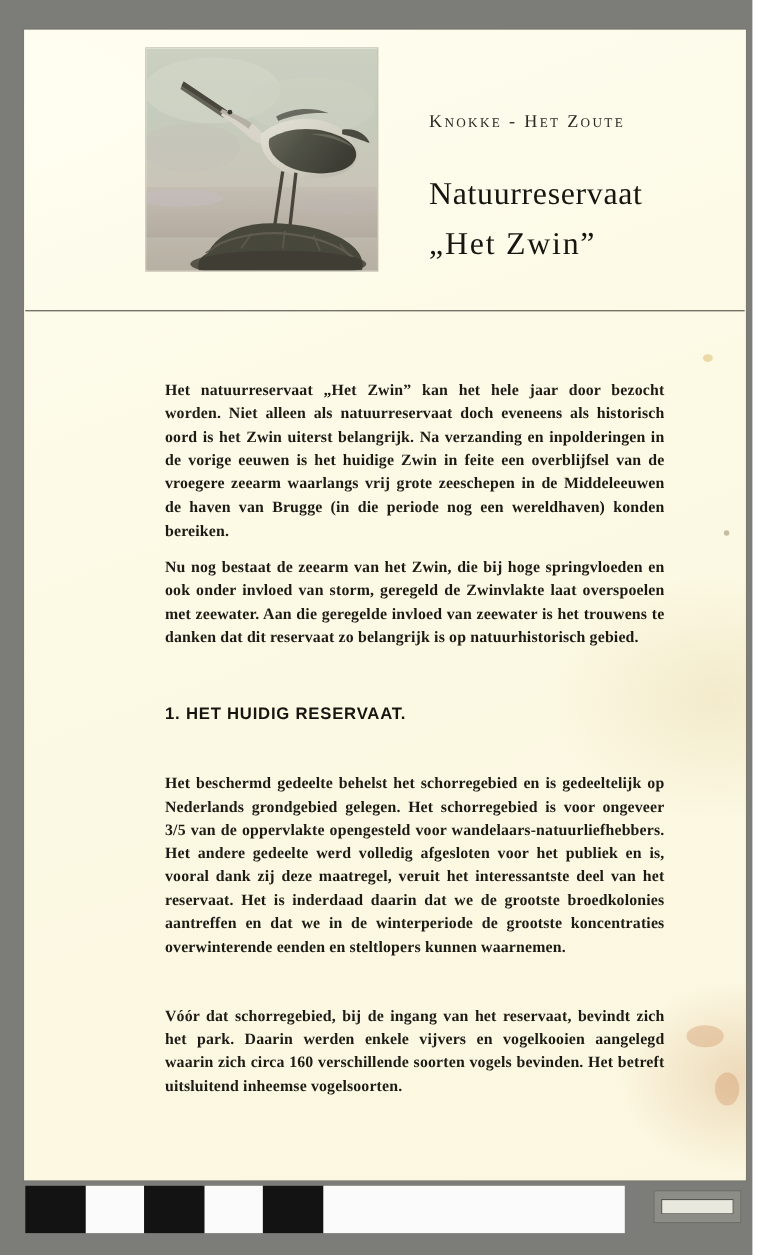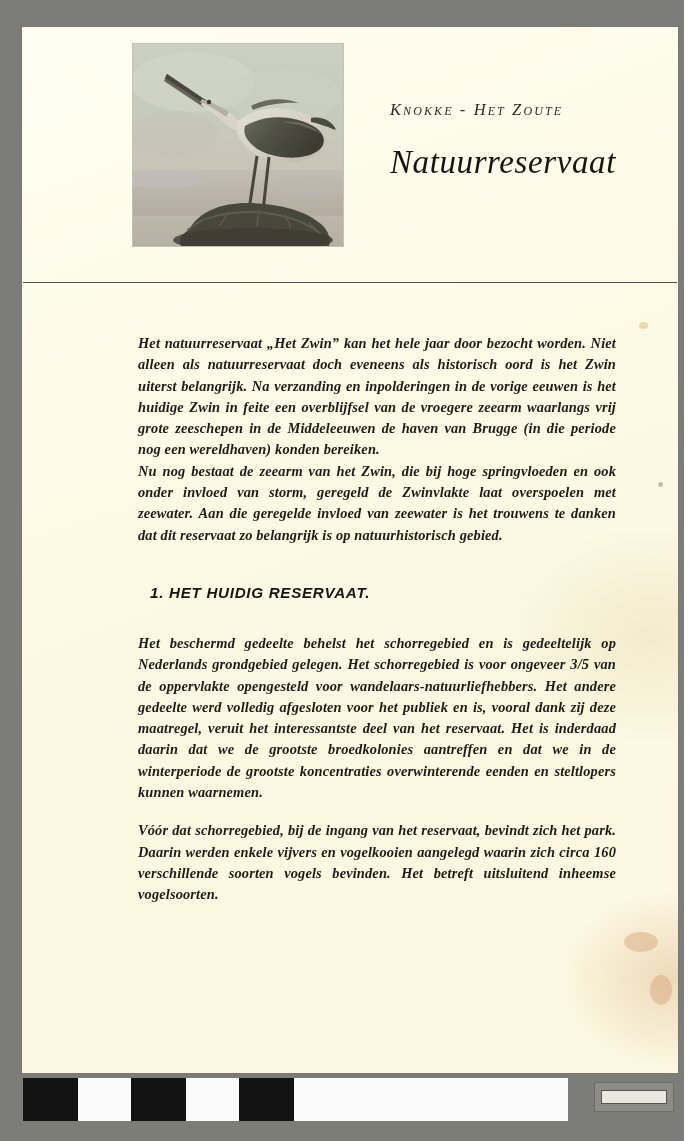--- a/index.html
+++ b/index.html
@@ -13,21 +13,20 @@
     overflow: hidden;
     font-family: "Liberation Serif", serif;
   }
 
   
   #scan-root {
     position: relative;
     width: 684px;
     height: 1141px;
     background: #7c7c79;
-    font-style: italic;
   }
 
   
   #document-page {
     position: absolute;
     left: 22px;
     top: 27px;
     width: 656px;
     height: 1046px;
     background: #fdfbe8;
@@ -90,23 +89,23 @@
     font-family: "Liberation Serif", serif;
     font-size: 16.5px;
     letter-spacing: 2.1px;
     color: #2c2a25;
     font-variant: small-caps;
     text-transform: none;
     white-space: nowrap;
     line-height: 1.1;
   }
   #main-title {
-    margin-top: 25px;
-    font-family: "Liberation Serif", serif;
-    font-size: 33px;
+    margin-top: 41px;
+    font-family: "Liberation Serif", serif;
+    font-size: 29px;
     letter-spacing: 0.6px;
     color: #16150f;
     line-height: 1.15;
     white-space: nowrap;
   }
   #sub-title {
     margin-top: 13px;
     font-family: "Liberation Serif", serif;
     font-size: 29px;
     letter-spacing: 1.6px;
@@ -133,21 +132,21 @@
     top: 306px;
     width: 478px;
   }
   .body-para {
     font-family: "Liberation Serif", serif;
     font-size: 14.4px;
     line-height: 21.3px;
     color: #1d1b15;
     text-align: justify;
     text-align-last: left;
-    margin: 0;
+    margin: 12px;
     letter-spacing: 0.15px;
     font-weight: 600;
     -webkit-font-smoothing: none;
   }
   .para-gap { height: 17px; }
 
   #section-heading {
     font-family: "Liberation Sans", sans-serif;
     font-size: 15.2px;
     font-weight: bold;
@@ -278,20 +277,21 @@
           <path d="M70 176 L54 186 M96 168 L86 182 M126 166 L124 182 M152 170 L158 184 M176 178 L186 190" stroke="#56544a" stroke-width="1.6" fill="none" opacity="0.85"></path>
           <ellipse cx="120" cy="196" rx="80" ry="12" fill="#2f2e27" opacity="0.8"></ellipse>
 
           <rect x="0" y="0" width="210" height="202" fill="#b9b29f" opacity="0.10"></rect>
         </svg>
       </div>
 
       <div id="title-block">
         <div id="location-line">Knokke - Het Zoute</div>
         <div id="main-title">Natuurreservaat</div>
+        <div id="sub-title">„Het Zwin”</div>
       </div>
     </div>
 
     <div id="header-rule"></div>
 
     <div id="body-column">
       <p class="body-para">Het natuurreservaat „Het Zwin” kan het hele jaar door bezocht worden. Niet alleen als natuurreservaat doch eveneens als historisch oord is het Zwin uiterst belangrijk. Na verzanding en inpolderingen in de vorige eeuwen is het huidige Zwin in feite een overblijfsel van de vroegere zeearm waarlangs vrij grote zeeschepen in de Middeleeuwen de haven van Brugge (in die periode nog een wereldhaven) konden bereiken.</p>
       <p class="body-para">Nu nog bestaat de zeearm van het Zwin, die bij hoge springvloeden en ook onder invloed van storm, geregeld de Zwinvlakte laat overspoelen met zeewater. Aan die geregelde invloed van zeewater is het trouwens te danken dat dit reservaat zo belangrijk is op natuurhistorisch gebied.</p>
 
       <div class="heading-gap-top"></div>

